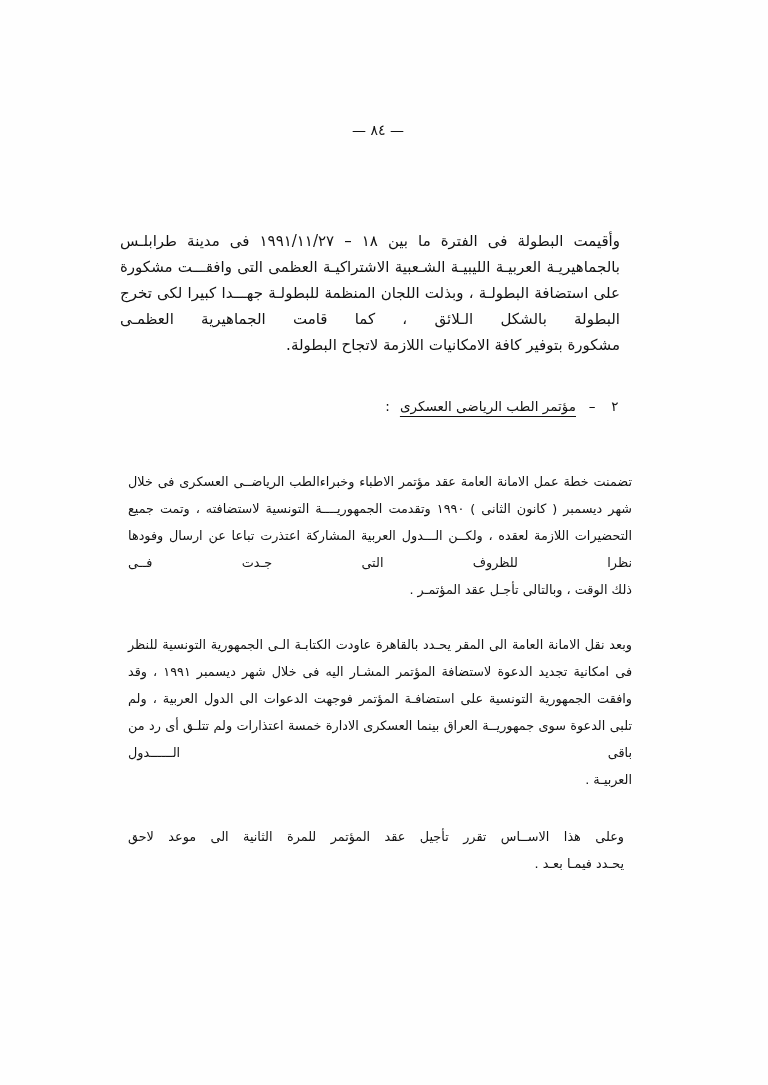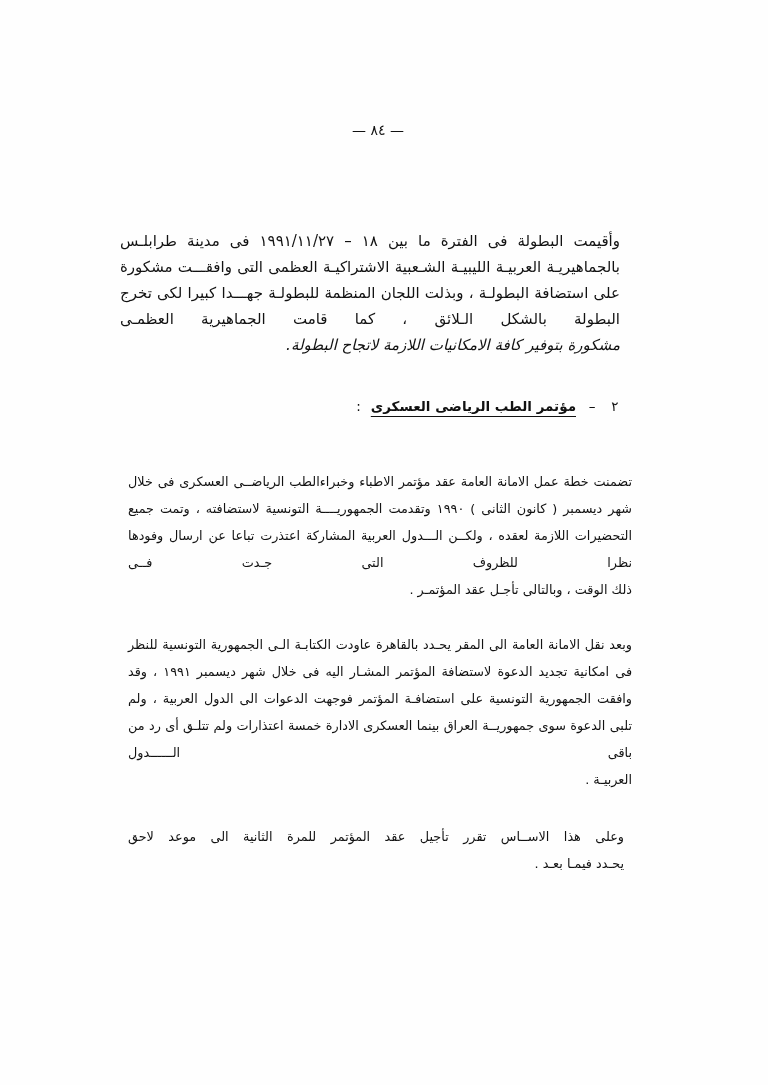--- a/index.html
+++ b/index.html
@@ -45,21 +45,20 @@
     color: #121212;
     letter-spacing: 0.2px;
     margin: 0 0 0 0;
   }
   .para.intro {
     padding-right: 28px;
   }
   .para .lastline {
     display: block;
     text-align-last: right;
-    font-style: italic;
   }
   .spacer-md { height: 28px; }
   .spacer-lg { height: 40px; }
 
   .section-heading {
     display: flex;
     flex-direction: row;
     align-items: baseline;
     gap: 10px;
     direction: rtl;
@@ -72,21 +71,21 @@
     text-align: center;
   }
   .section-heading .dash {
     min-width: 12px;
     text-align: center;
   }
   .section-heading .title {
     text-decoration: underline;
     text-underline-offset: 5px;
     letter-spacing: 1.6px;
-    font-weight: bold;
+    font-weight: normal;
   }
   .section-heading .colon {
     letter-spacing: 0;
   }
 
   .body-block {
     margin-top: 54px;
     padding-right: 16px;
     padding-left: 8px;
   }

